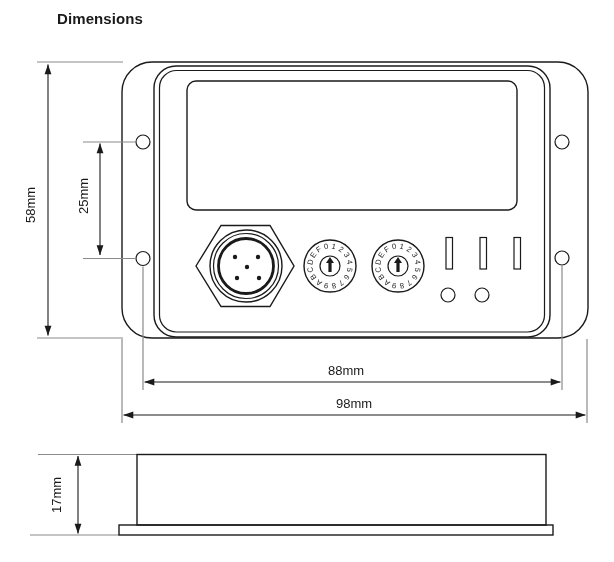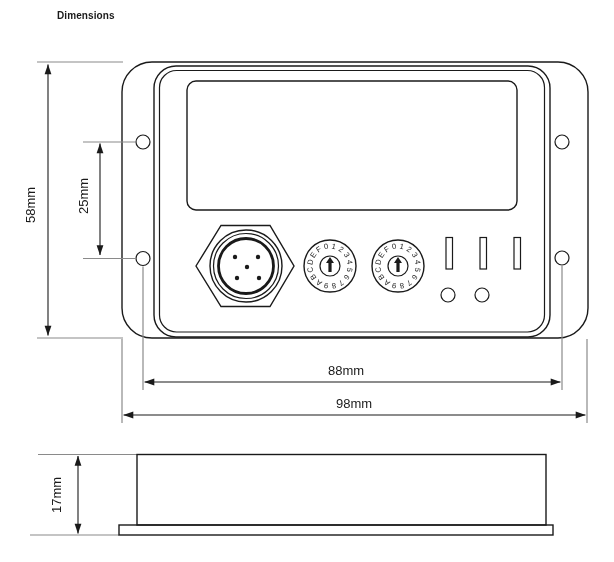--- a/index.html
+++ b/index.html
@@ -14,21 +14,21 @@
   .canvas {
     position: relative;
     width: 614px;
     height: 562px;
     background: #ffffff;
   }
   .page-title {
     position: absolute;
     left: 57px;
     top: 10px;
-    font-size: 10px;
+    font-size: 15px;
     font-weight: 600;
     color: #1a1a1a;
     letter-spacing: 0.1px;
     text-align: center;
   }
   svg { position: absolute; left: 0; top: 0; }
   .edge   { fill: none; stroke: #1a1a1a; stroke-width: 1.4; }
   .edge2  { fill: none; stroke: #1a1a1a; stroke-width: 1.2; }
   .thick  { fill: none; stroke: #1a1a1a; stroke-width: 2.8; }
   .ext    { fill: none; stroke: #8a8a8a; stroke-width: 1.2; }

